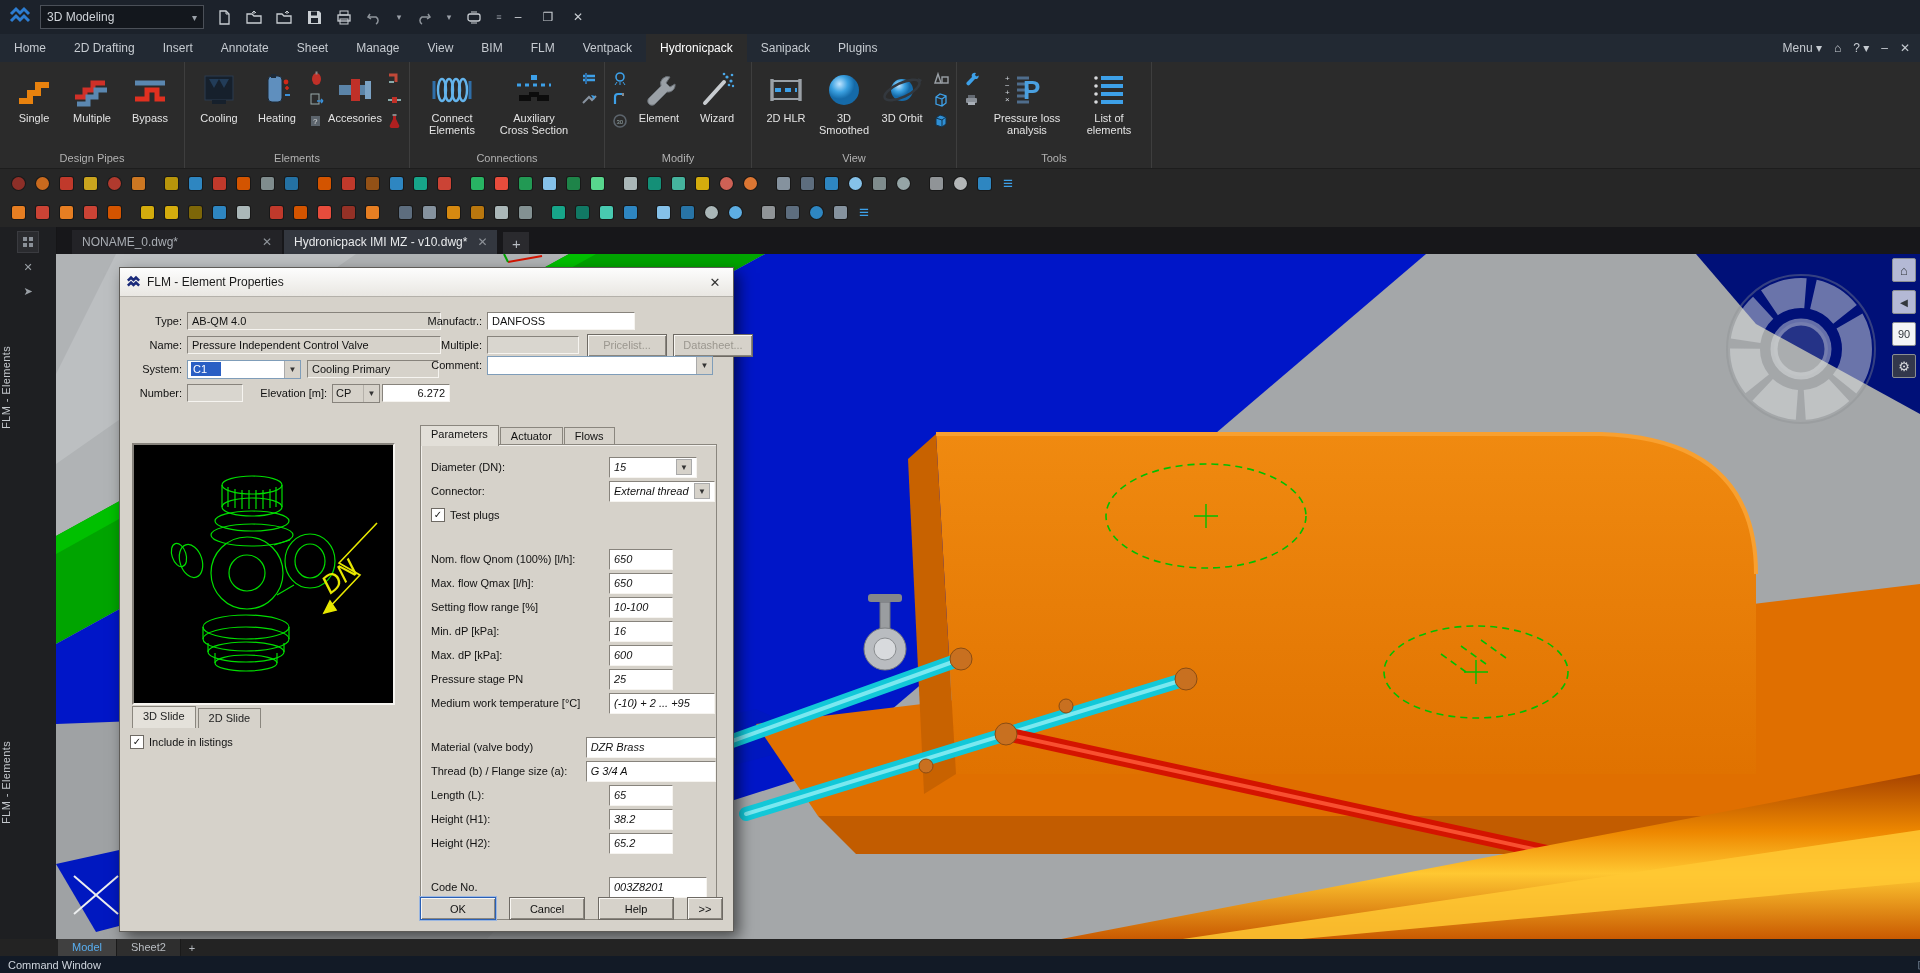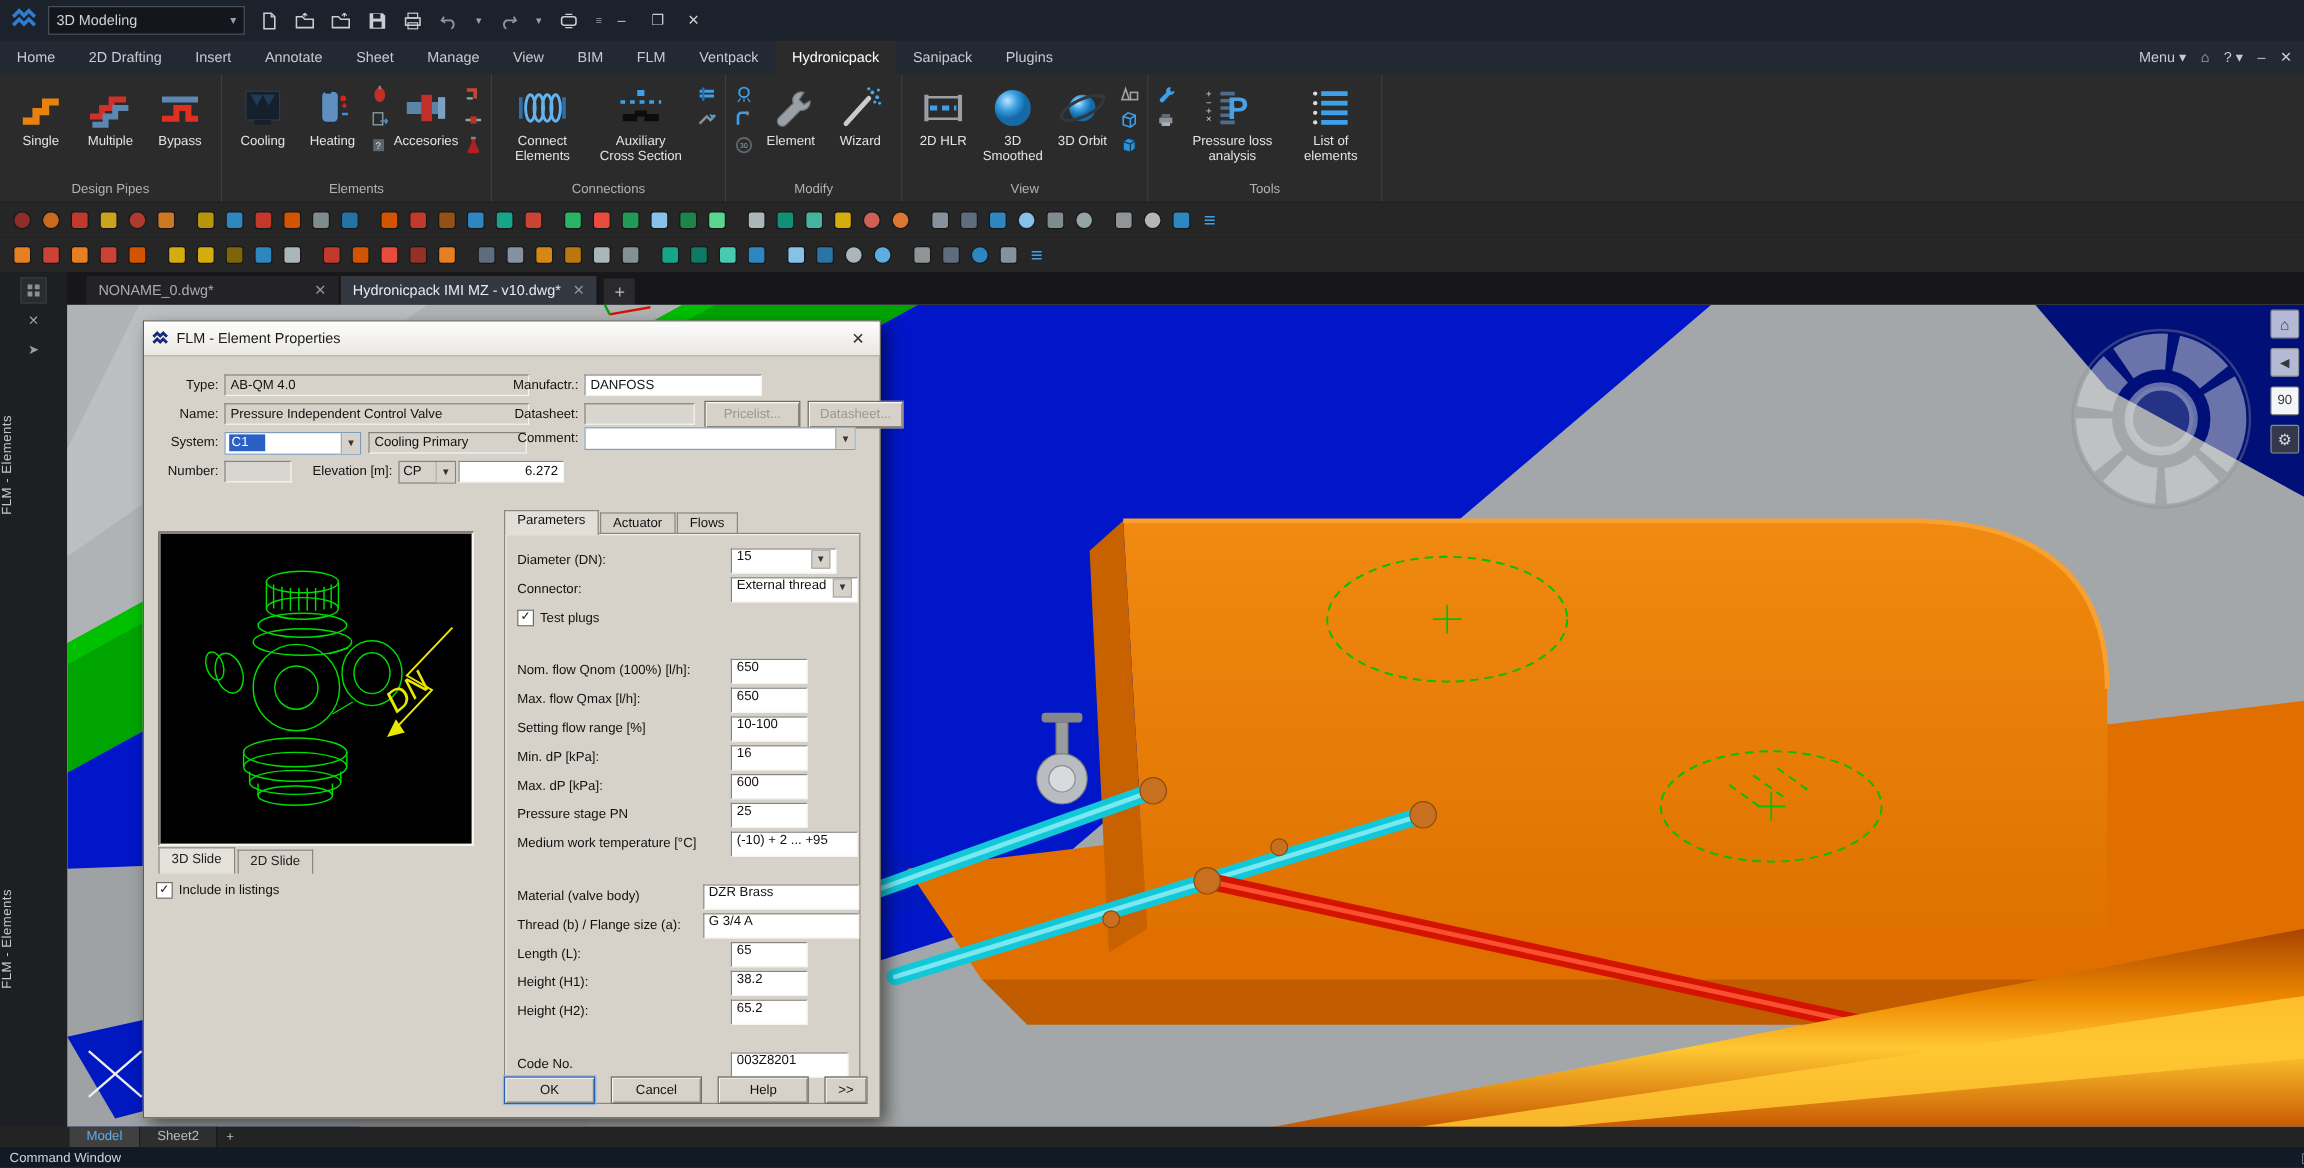--- a/index.html
+++ b/index.html
@@ -111,21 +111,21 @@
   .param-row .p-field{width:64px;}
   .param-row .p-value{flex:1;}
   .param-row.gap{margin-top:24px;}
   .param-row.ctl-select .p-field{width:88px;}
   .param-row.ctl-select2 .p-field{width:106px;}
   .param-row.ctl-temp .p-field{width:106px;}
   .param-row.ctl-wide .p-field{width:150px;}
   .param-row.ctl-code .p-field{width:98px;}
   .param-row.ctl-check .p-cb{display:flex;}
   .pf{background:#fff;border-top:1px solid #87837c;border-left:1px solid #87837c;border-bottom:1px solid #f6f4f0;border-right:1px solid #f6f4f0;
-      height:21px;display:flex;padding:0 4px;box-sizing:border-box;}
+      height:21px;display:flex;align-items:center;padding:0 4px;box-sizing:border-box;font-style:italic;}
   .pf .arr{margin-left:auto;width:14px;height:14px;background:#d6d2ca;border:1px solid #aaa;align-items:center;justify-content:center;font-size:8px;color:#333;display:none;}
   .ctl-select .pf .arr,.ctl-select2 .pf .arr{display:flex;}
 
   .dlg-buttons{position:absolute;right:10px;top:600px;display:flex;gap:13px;}
   .btn95{min-width:58px;height:21px;background:#d6d2ca;border:1px solid #6e6a64;box-shadow:inset 1px 1px 0 #f8f6f2,inset -1px -1px 0 #8a867e;
          display:flex;align-items:center;justify-content:center;color:#111;padding:0 8px;}
   .btn95.primary{border:1px solid #2a5fb4;box-shadow:inset 1px 1px 0 #f8f6f2,inset -1px -1px 0 #8a867e,0 0 0 1px #9ab6e0;}
   .btn95.dis{color:#9b978f;min-width:62px;}
   .btn95.narrow{min-width:26px;padding:0 4px;}
 
@@ -966,21 +966,21 @@
       <div class="fldrow" style="left:6px;top:86px;">
         <span class="flabel" style="width:56px">Number:</span>
         <span class="sunk dis" style="width:56px">
             <span></span>
           </span>
         <span class="flabel" style="width:80px;margin-left:4px">Elevation [m]:</span>
         <span class="combo gray" style="width:48px">
           <span>CP</span>
           <span class="arrowbox">▼</span>
         </span>
-        <span class="sunk white" style="width:88px;margin-left:2px;justify-content:flex-end">
+        <span class="sunk white" style="width:68px;margin-left:2px;justify-content:flex-end">
             <span>6.272</span>
           </span>
       </div>
 
       <div class="preview">
         <svg width="259" height="258" viewBox="0 0 259 258">
           <g stroke="#00dd00" fill="none" stroke-width="1.2">
             <ellipse cx="118" cy="40" rx="30" ry="9"></ellipse>
             <path d="M88,40 v22 M148,40 v22 M94,42 v20 M101,44 v19 M108,45 v19 M115,45 v19 M122,45 v19 M129,45 v19 M136,44 v19 M142,42 v20"></path>
             <ellipse cx="118" cy="62" rx="30" ry="9"></ellipse>
@@ -1015,21 +1015,21 @@
         <span>Include in listings</span>
       </div>
 
       <div class="fldrow" style="left:300px;top:14px;">
         <span class="flabel" style="width:62px">Manufactr.:</span>
         <span class="sunk white" style="width:148px">
             <span>DANFOSS</span>
           </span>
       </div>
       <div class="fldrow" style="left:300px;top:38px;">
-        <span class="flabel" style="width:62px">Datasheet:</span>
+        <span class="flabel" style="width:62px">Multiple:</span>
         <span class="sunk dis" style="width:92px"></span>
         <span class="btn95 dis" style="margin-left:8px">
             <span>Pricelist...</span>
           </span>
         <span class="btn95 dis" style="margin-left:6px">
             <span>Datasheet...</span>
           </span>
       </div>
       <div class="fldrow" style="left:300px;top:58px;">
         <span class="flabel" style="width:62px">Comment:</span>

